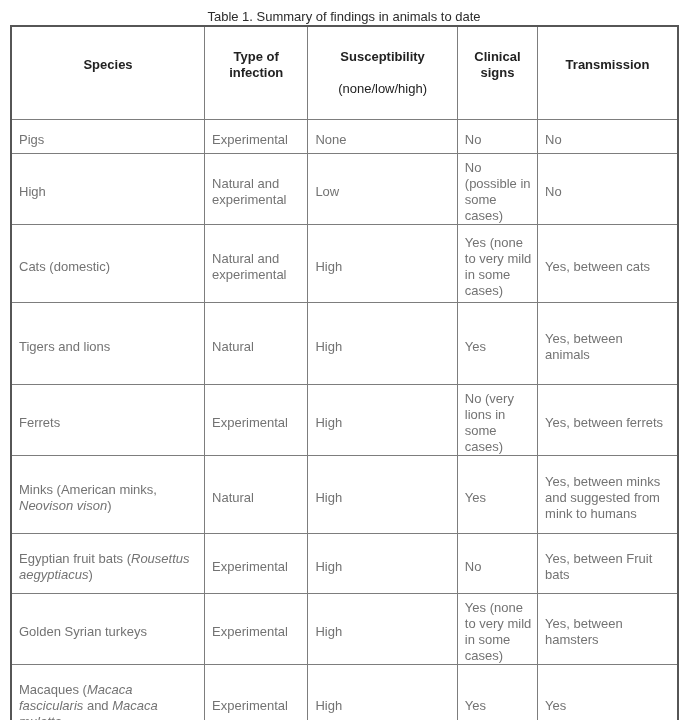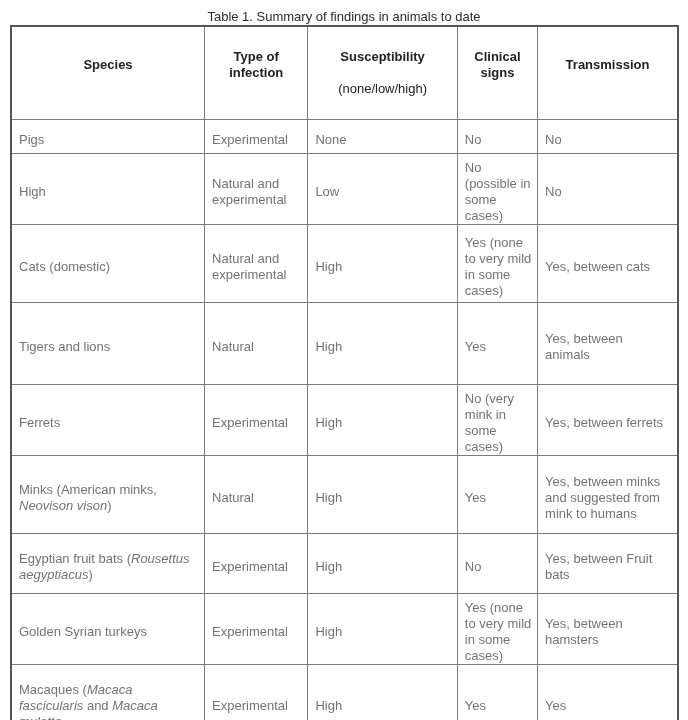--- a/index.html
+++ b/index.html
@@ -144,21 +144,21 @@
         <td>High</td>
         <td>Yes</td>
         <td>Yes, between
 animals</td>
       </tr>
       <tr>
         <td><span>Ferrets</span></td>
         <td>Experimental</td>
         <td>High</td>
         <td>No (very
-mink in
+lions in
 some
 cases)</td>
         <td>Yes, between ferrets</td>
       </tr>
       <tr>
         <td><span>Minks (American minks,
 </span><span class="italic">Neovison vison</span><span>)</span></td>
         <td>Natural</td>
         <td>High</td>
         <td>Yes</td>

